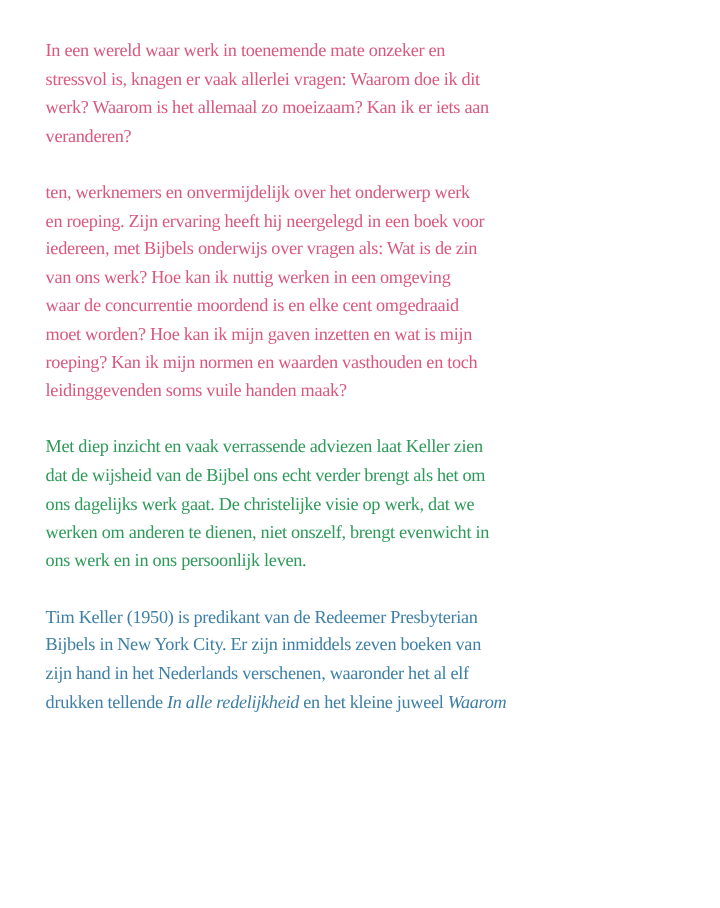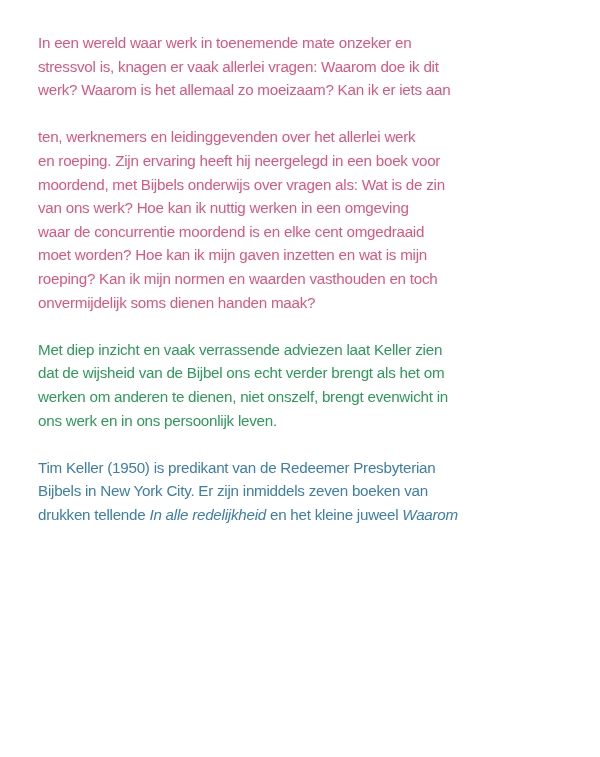--- a/index.html
+++ b/index.html
@@ -1,58 +1,61 @@
 <!DOCTYPE html>
 <html style="--pink: #d9587f; --green: #2e9a5a; --blue: #3d7fa6; --background: #ffffff;"><head>
   <meta charset="utf-8">
   <style>
     html, body { margin: 0; padding: 0; background: #ffffff; }
     body { width: 600px; height: 757px; overflow: hidden; position: relative; }
     .page {
       position: absolute; left: 38px; top: 31px; width: 535px;
-      font-family: Liberation Sans, sans-serif;
+      font-family: Liberation Serif, serif;
       font-size: 15.2px; line-height: 23.6px; letter-spacing: -0.25px;
     }
     .para { margin: 0 0 23.6px 0; }
     .line { display: block; white-space: nowrap; }
     .pink { color: var(--pink); }
     .green { color: var(--green); }
     .blue { color: var(--blue); }
     em { font-style: italic; }
   </style>
 </head>
 <body>
 
 <div class="page">
 
   <p class="para pink">
     <span class="line">In een wereld waar werk in toenemende mate onzeker en</span>
     <span class="line">stressvol is, knagen er vaak allerlei vragen: Waarom doe ik dit</span>
     <span class="line">werk? Waarom is het allemaal zo moeizaam? Kan ik er iets aan</span>
+    <span class="line">veranderen?</span>
   </p>
 
   <p class="para pink">
-    <span class="line">ten, werknemers en leidinggevenden over het allerlei werk</span>
+    <span class="line">ten, werknemers en onvermijdelijk over het onderwerp werk</span>
     <span class="line">en roeping. Zijn ervaring heeft hij neergelegd in een boek voor</span>
-    <span class="line">moordend, met Bijbels onderwijs over vragen als: Wat is de zin</span>
+    <span class="line">iedereen, met Bijbels onderwijs over vragen als: Wat is de zin</span>
     <span class="line">van ons werk? Hoe kan ik nuttig werken in een omgeving</span>
     <span class="line">waar de concurrentie moordend is en elke cent omgedraaid</span>
     <span class="line">moet worden? Hoe kan ik mijn gaven inzetten en wat is mijn</span>
     <span class="line">roeping? Kan ik mijn normen en waarden vasthouden en toch</span>
-    <span class="line">onvermijdelijk soms dienen handen maak?</span>
+    <span class="line">leidinggevenden soms vuile handen maak?</span>
   </p>
 
   <p class="para green">
     <span class="line">Met diep inzicht en vaak verrassende adviezen laat Keller zien</span>
     <span class="line">dat de wijsheid van de Bijbel ons echt verder brengt als het om</span>
+    <span class="line">ons dagelijks werk gaat. De christelijke visie op werk, dat we</span>
     <span class="line">werken om anderen te dienen, niet onszelf, brengt evenwicht in</span>
     <span class="line">ons werk en in ons persoonlijk leven.</span>
   </p>
 
   <p class="para blue">
     <span class="line">Tim Keller (1950) is predikant van de Redeemer Presbyterian</span>
     <span class="line">Bijbels in New York City. Er zijn inmiddels zeven boeken van</span>
+    <span class="line">zijn hand in het Nederlands verschenen, waaronder het al elf</span>
     <span class="line">
       <span>drukken tellende </span><em>In alle redelijkheid</em><span> en het kleine juweel </span><em>Waarom</em>
     </span>
   </p>
 
 </div>
 
 </body></html>

